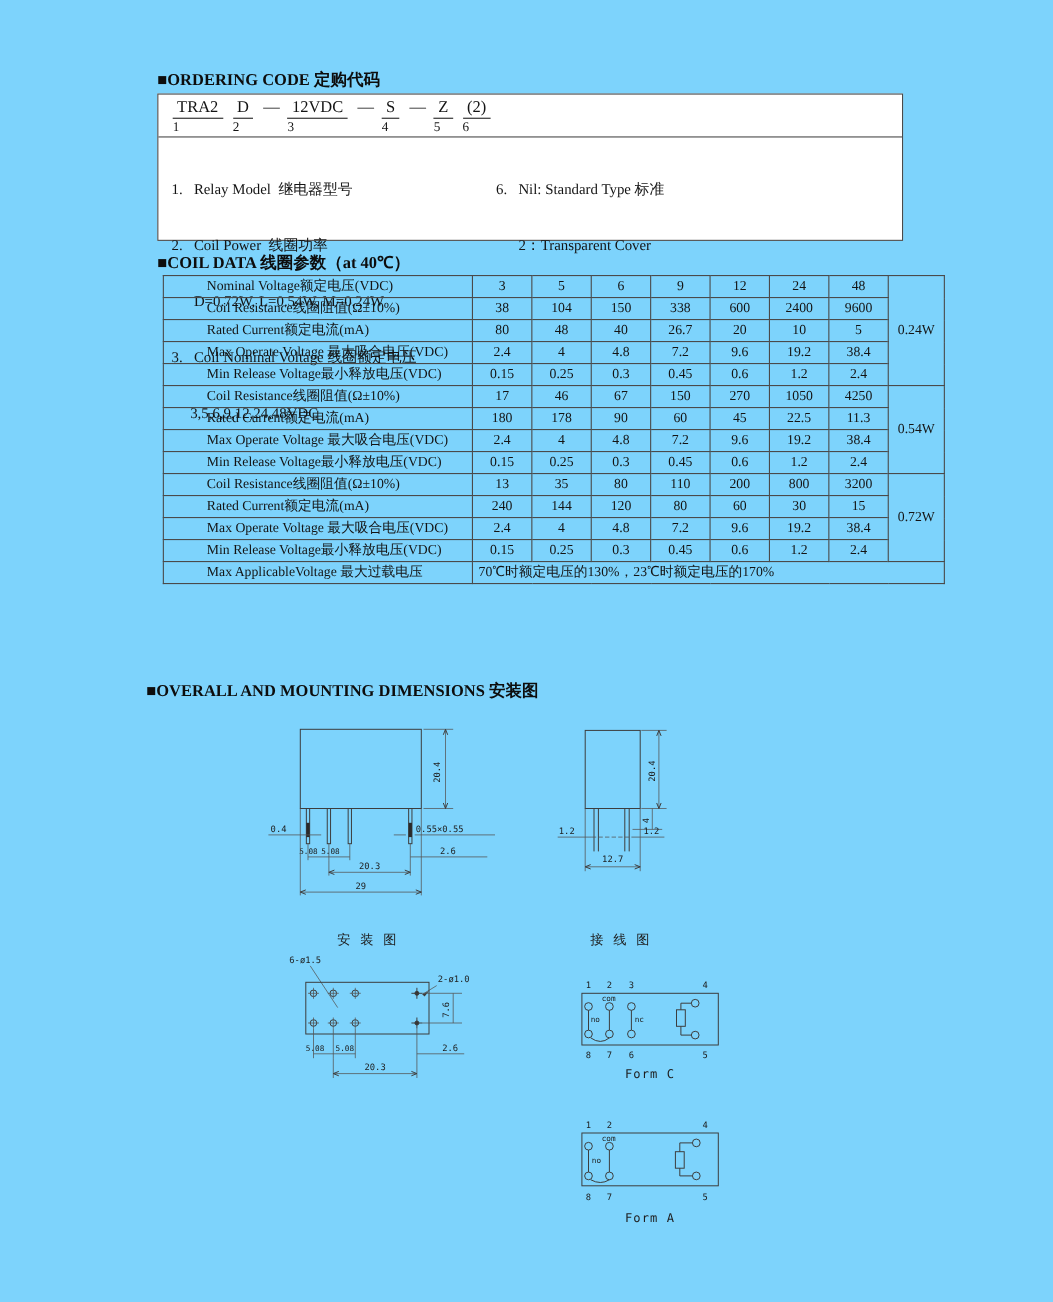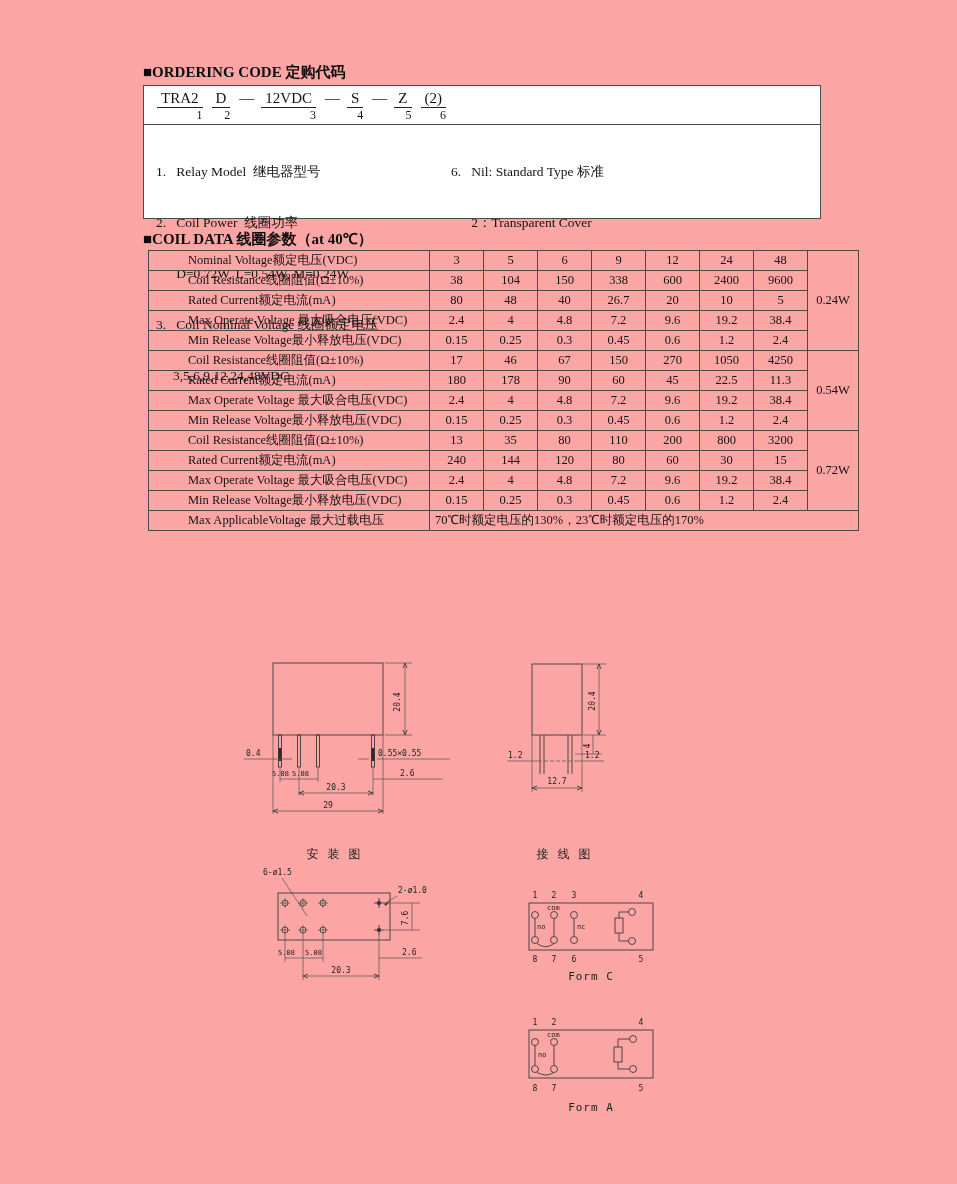--- a/index.html
+++ b/index.html
@@ -1,27 +1,27 @@
 <!DOCTYPE html>
 <html><head>
 <meta charset="utf-8">
 <style>
   html,body{margin:0;padding:0;background:#fff;}
-  .page{position:relative;width:957px;height:1184px;background:#fca5a5;
+  .page{position:relative;width:957px;height:1184px;background:#7dd3fc;
         font-family:"Liberation Serif",serif;color:#141414;overflow:hidden;}
 
   .heading{position:absolute;font-weight:bold;font-size:15px;white-space:pre;color:#0d0d0d;}
   #h-ordering{left:143px;top:63px;}
   #h-coil{left:143px;top:228px;}
   #h-dims{left:133px;top:619px;}
 
   
   .oc-box{position:absolute;left:143px;top:85px;width:676px;height:132px;border:1px solid #4a4a4a;background:#fff;}
   .oc-codeline{height:39px;border-bottom:1px solid #4a4a4a;display:flex;align-items:flex-start;padding:4px 0 0 13px;box-sizing:border-box;}
-  .oc-item{display:flex;flex-direction:column;align-items:flex-end;margin-right:9px;}
+  .oc-item{display:flex;flex-direction:column;align-items:flex-start;margin-right:9px;}
   .oc-code{font-size:15px;line-height:17px;border-bottom:1px solid #222;padding:0 4px;}
   .oc-num{font-size:12px;line-height:15px;}
   .oc-dash{font-size:15px;line-height:17px;margin:0 7px 0 0;}
   .oc-notes{display:flex;padding:4px 0 0 12px;font-size:13.5px;gap:32px;}
   .oc-col{white-space:pre;line-height:17px;}
   .oc-col1{width:263px;} .oc-col2{width:172px;} .oc-col3{flex:1;}
 
   
   .coil-table{position:absolute;left:148px;top:250px;border-collapse:collapse;font-size:12.5px;table-layout:fixed;}
   .coil-table td{border:1px solid #4a4a4a;height:19px;padding:0 5px;text-align:center;overflow:hidden;}
@@ -46,20 +46,21 @@
   svg .cjk{fill:#1d1d1d;font-family:"Liberation Serif",serif;font-size:12px;letter-spacing:3px;}
   svg .fillpin{fill:#2a2a2a;stroke:none;}
 </style>
 </head>
 <body>
 
 <div class="page">
 
   <div class="heading" id="h-ordering">■ORDERING CODE 定购代码</div>
   <div class="heading" id="h-coil">■COIL DATA 线圈参数（at 40℃）</div>
+  <div class="heading" id="h-dims">■OVERALL AND MOUNTING DIMENSIONS 安装图</div>
 
   <div class="oc-box">
     <div class="oc-codeline">
       <span class="oc-item">
         <span class="oc-code">TRA2</span>
         <span class="oc-num">1</span>
       </span>
       <span class="oc-item">
         <span class="oc-code">D</span>
         <span class="oc-num">2</span>

